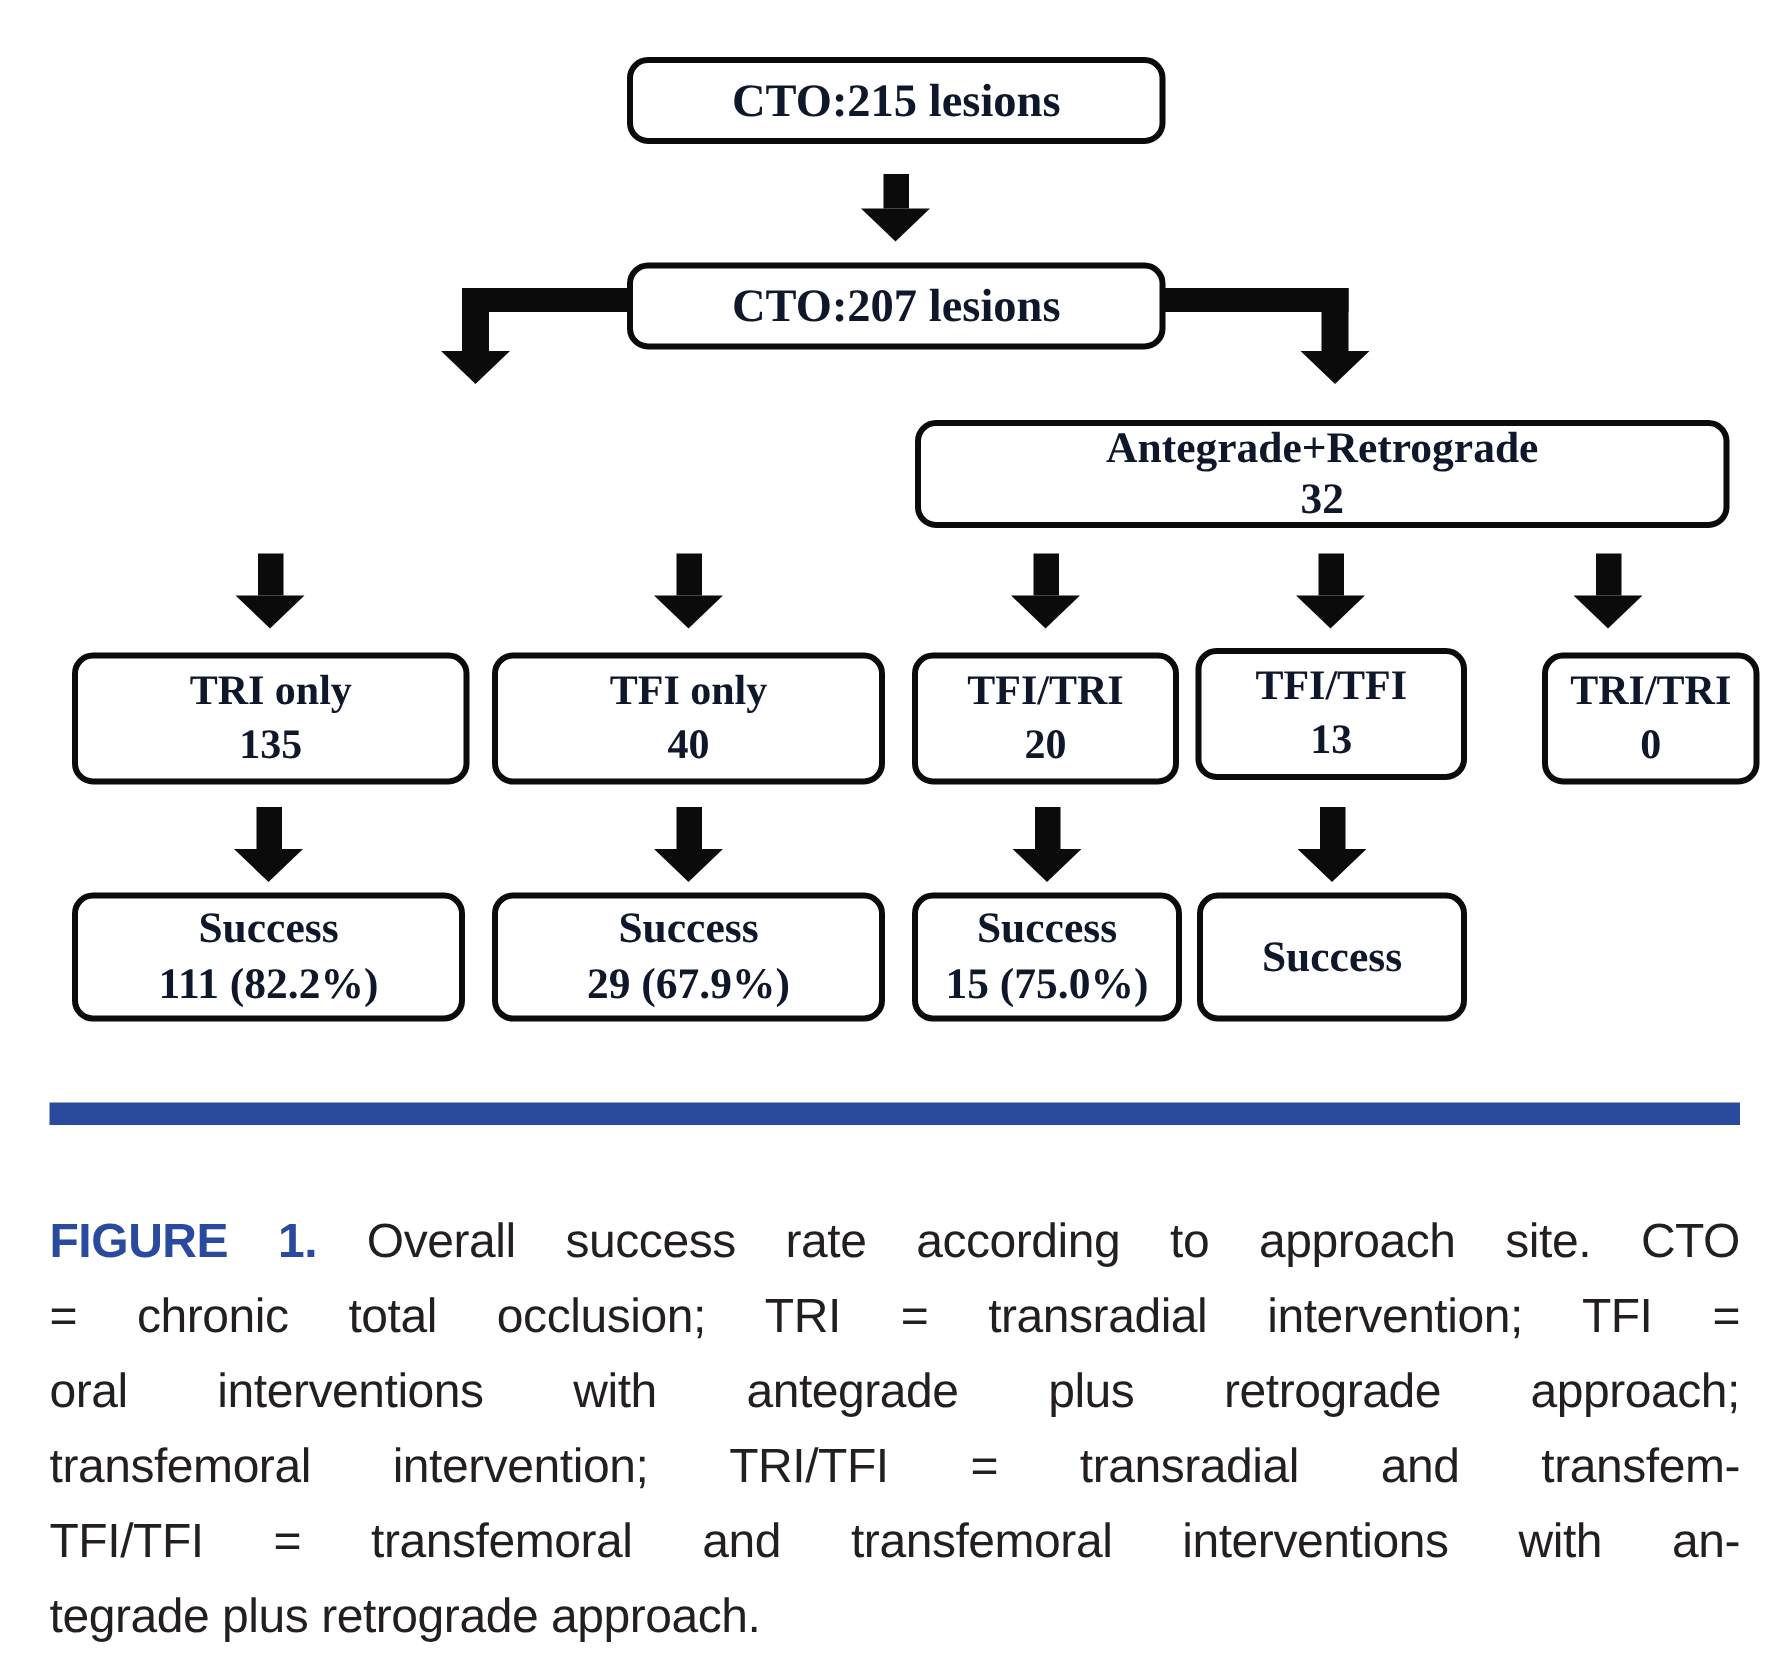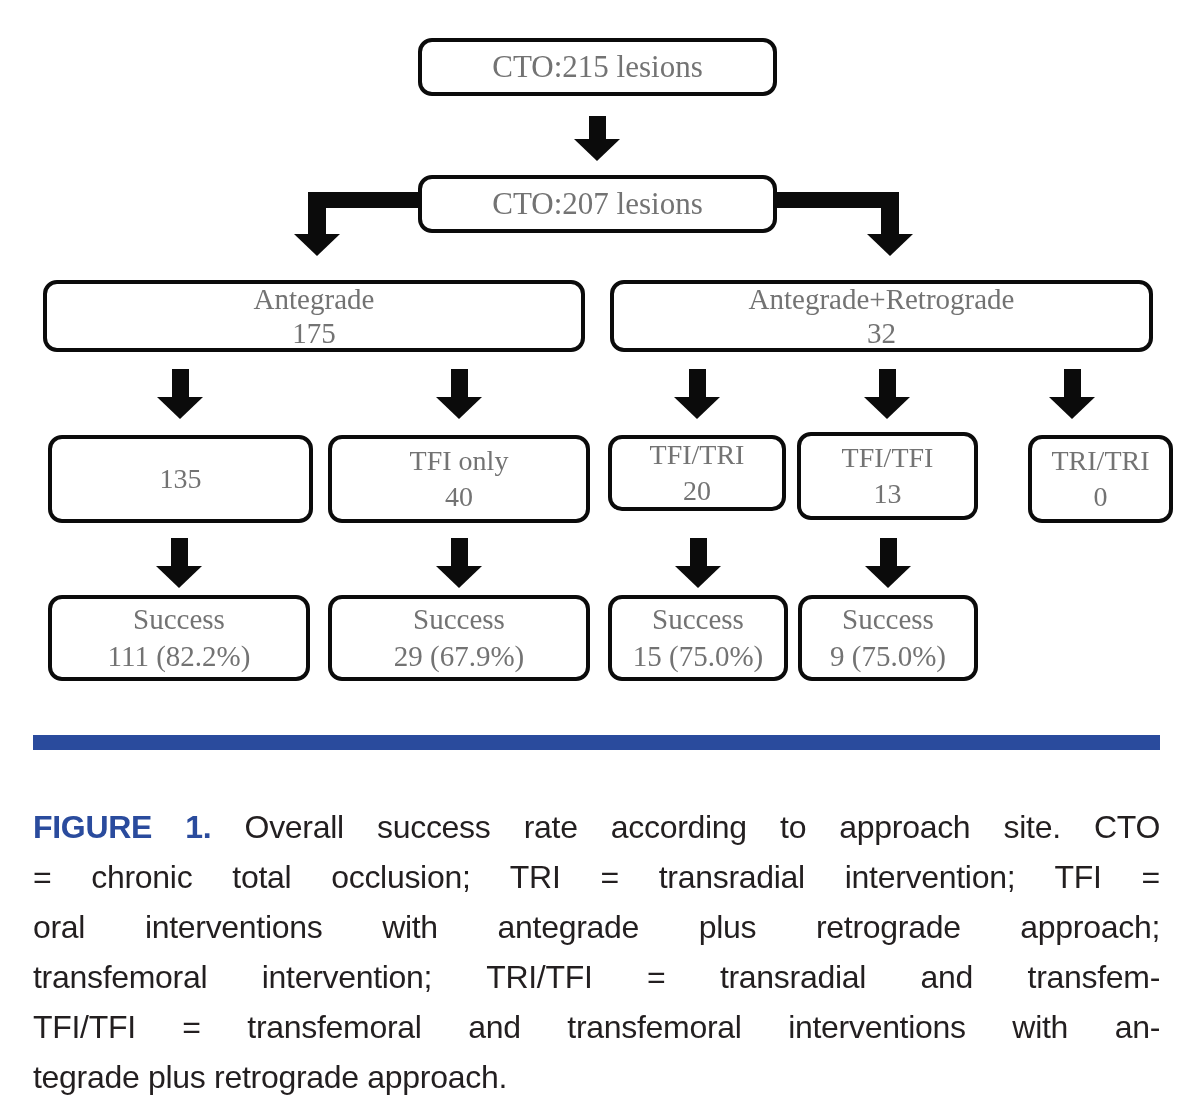--- a/index.html
+++ b/index.html
@@ -6,21 +6,21 @@
   html,body { margin:0; padding:0; background:#ffffff; }
   .page {
     position:relative; width:1188px; height:1110px; background:#ffffff;
     overflow:hidden; font-family:"Liberation Serif", serif;
   }
   
   .node {
     position:absolute; box-sizing:border-box; background:#ffffff;
     border:4px solid var(--ink); border-radius:14px;
     display:flex; flex-direction:column; align-items:center; justify-content:center;
-    font-weight:400; color:#737373; text-align:center;
+    font-weight:700; color:#0f172a; text-align:center;
   }
   .node .nl { width:100%; }
   .fs-cto  { font-size:31px; line-height:34px; }
   .fs-mid  { font-size:29px; line-height:34px; }
   .fs-row3 { font-size:28px; line-height:36px; }
   .fs-succ { font-size:29px; line-height:37px;align-items:flex-end; }
   
   .arrow { position:absolute; width:46px; display:flex; flex-direction:column; align-items:center; }
   .arrow .shaft { width:17px; flex:1; background:var(--ink); }
   .arrow .head  { width:0; height:0; border-left:23px solid transparent;
@@ -60,24 +60,20 @@
   </div>
 
   <div class="bar" style="left:308px;top:192px;width:112px;height:16px"></div>
   <div class="bar" style="left:308px;top:192px;width:18px;height:44px"></div>
   <div class="head-abs" style="left:294px;top:234px"></div>
 
   <div class="bar" style="left:776px;top:192px;width:123px;height:16px"></div>
   <div class="bar" style="left:881px;top:192px;width:18px;height:44px"></div>
   <div class="head-abs" style="left:867px;top:234px"></div>
 
-  <div class="node fs-mid" style="left:43px;top:280px;width:542px;height:72px">
-    <div class="nl">Antegrade</div>
-    <div class="nl">175</div>
-  </div>
   <div class="node fs-mid" style="left:610px;top:280px;width:543px;height:72px">
     <div class="nl">Antegrade+Retrograde</div>
     <div class="nl">32</div>
   </div>
 
   <div class="arrow" style="left:157px;top:369px;height:50px">
       <div class="shaft"></div>
       <div class="head"></div>
     </div>
   <div class="arrow" style="left:436px;top:369px;height:50px">
@@ -91,27 +87,28 @@
   <div class="arrow" style="left:864px;top:369px;height:50px">
       <div class="shaft"></div>
       <div class="head"></div>
     </div>
   <div class="arrow" style="left:1049px;top:369px;height:50px">
       <div class="shaft"></div>
       <div class="head"></div>
     </div>
 
   <div class="node fs-row3" style="left:48px;top:435px;width:265px;height:88px">
+    <div class="nl">TRI only</div>
     <div class="nl">135</div>
   </div>
   <div class="node fs-row3" style="left:328px;top:435px;width:262px;height:88px">
     <div class="nl">TFI only</div>
     <div class="nl">40</div>
   </div>
-  <div class="node fs-row3" style="left:608px;top:435px;width:178px;height:76px">
+  <div class="node fs-row3" style="left:608px;top:435px;width:178px;height:88px">
     <div class="nl">TFI/TRI</div>
     <div class="nl">20</div>
   </div>
   <div class="node fs-row3" style="left:797px;top:432px;width:181px;height:88px">
     <div class="nl">TFI/TFI</div>
     <div class="nl">13</div>
   </div>
   <div class="node fs-row3" style="left:1028px;top:435px;width:145px;height:88px">
     <div class="nl">TRI/TRI</div>
     <div class="nl">0</div>
@@ -141,21 +138,20 @@
   <div class="node fs-succ" style="left:328px;top:595px;width:262px;height:86px">
     <div class="nl">Success</div>
     <div class="nl">29 (67.9%)</div>
   </div>
   <div class="node fs-succ" style="left:608px;top:595px;width:180px;height:86px">
     <div class="nl">Success</div>
     <div class="nl">15 (75.0%)</div>
   </div>
   <div class="node fs-succ" style="left:798px;top:595px;width:180px;height:86px">
     <div class="nl">Success</div>
-    <div class="nl">9 (75.0%)</div>
   </div>
 
   <div class="rule" style="left:33px;top:735px;width:1127px;height:15px"></div>
 
   <div class="caption" style="left:33px;top:772px;width:1127px">
     <div class="cap-line"><span class="cap-label">FIGURE 1.</span><span> Overall success rate according to approach site. CTO</span></div>
     <div class="cap-line">= chronic total occlusion; TRI = transradial intervention; TFI =</div>
     <div class="cap-line">oral interventions with antegrade plus retrograde approach;</div>
     <div class="cap-line">transfemoral intervention; TRI/TFI = transradial and transfem-</div>
     <div class="cap-line">TFI/TFI = transfemoral and transfemoral interventions with an-</div>

